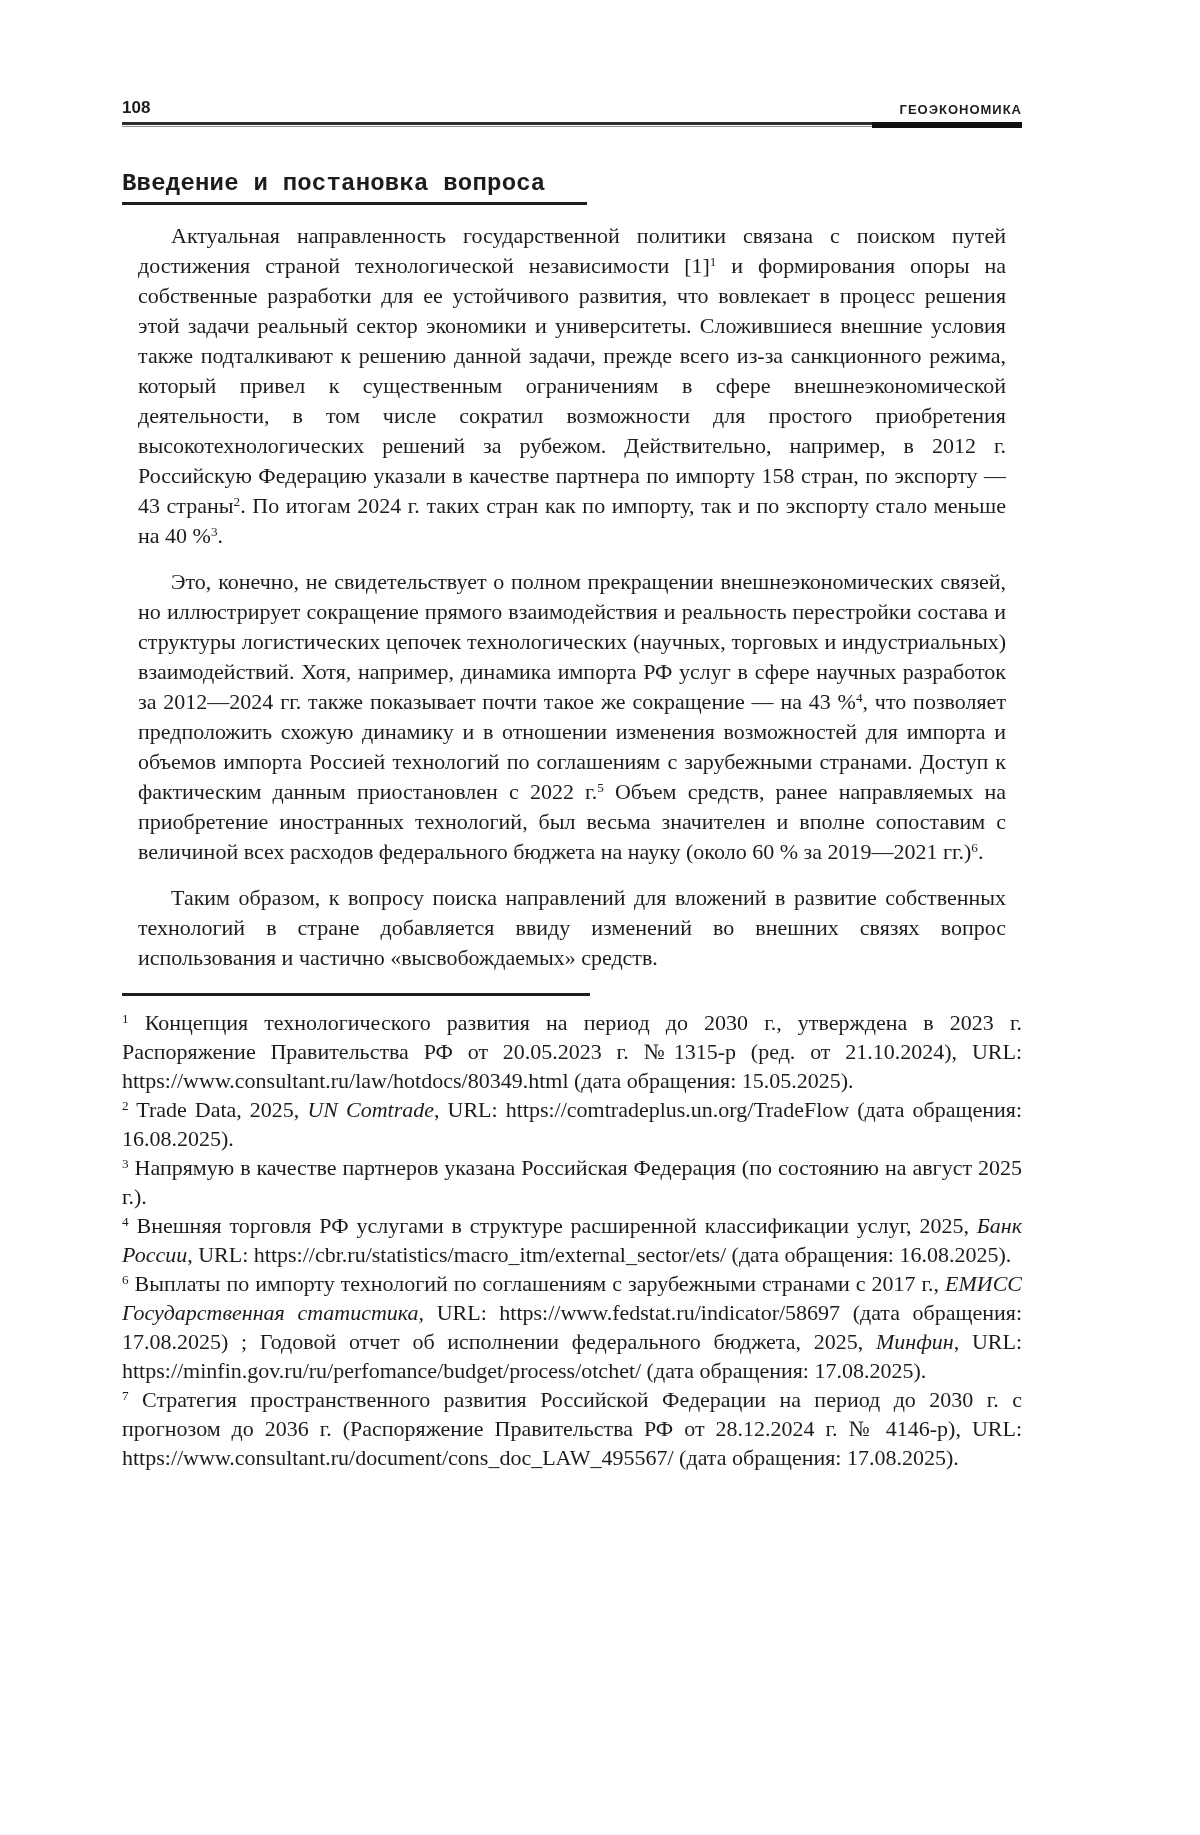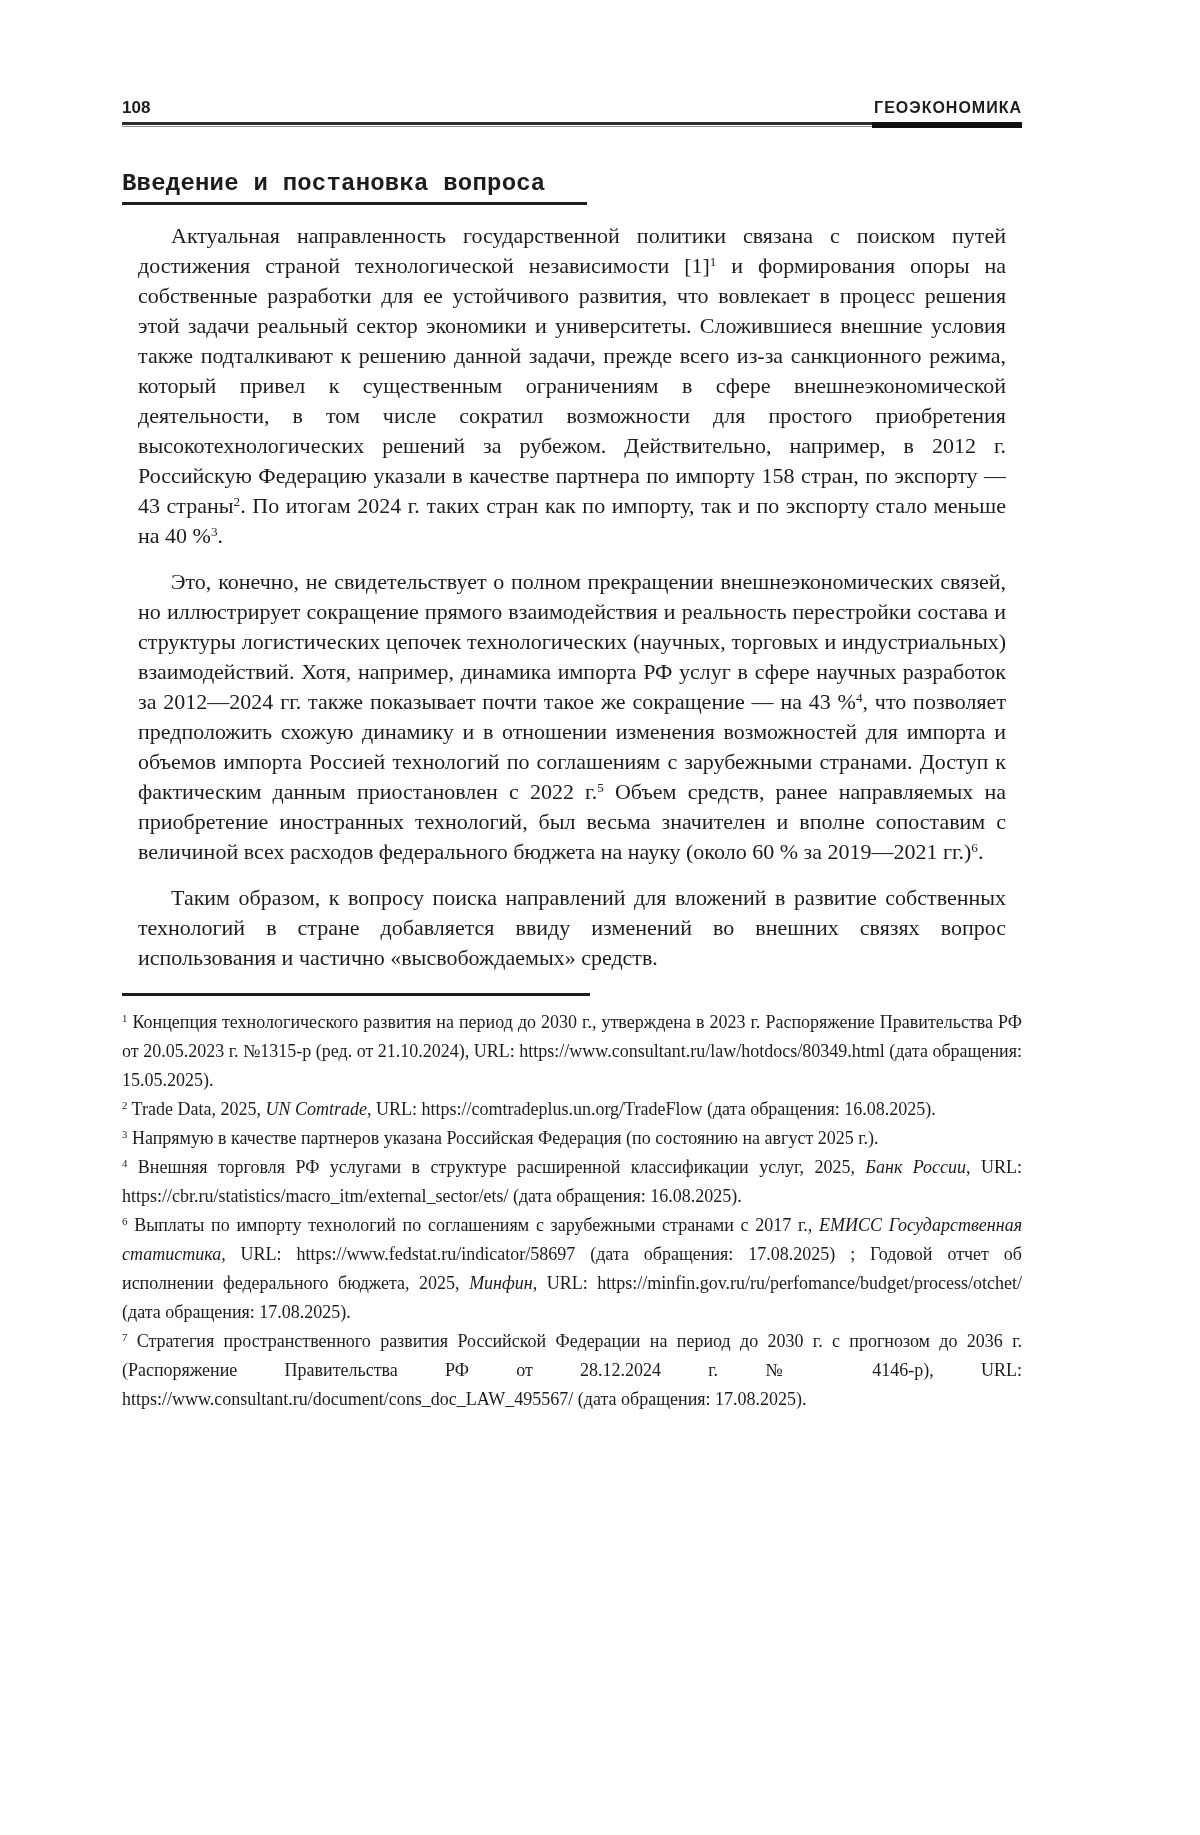--- a/index.html
+++ b/index.html
@@ -19,21 +19,21 @@
     box-sizing:border-box;
     padding:0 178px 0 122px;
     overflow:hidden;
   }
   .header{
     display:flex;justify-content:space-between;align-items:flex-end;
     padding-top:99px;
     font-family:"Liberation Sans","DejaVu Sans",sans-serif;
   }
   .page-number{font-size:17px;font-weight:bold;line-height:1;}
-  .running-head{font-size:16px;font-weight:bold;letter-spacing:1px;line-height:1;}
+  .running-head{font-size:13px;font-weight:bold;letter-spacing:1px;line-height:1;}
   .header-rule{position:relative;height:6px;margin-top:6px;}
   .hr-top{position:absolute;top:0;left:0;right:0;height:2.5px;background:var(--rule-dark);}
   .hr-bottom{position:absolute;top:4.2px;left:0;right:0;height:1.3px;background:var(--rule-light);}
   .hr-accent{position:absolute;top:0;right:0;width:150px;height:5.5px;background:var(--rule-accent);}
   h1.section-title{
     display:inline-block;
     margin:42px 0 0 0;
     font-size:24px;font-weight:bold;
     letter-spacing:.2px;
     padding:0 42px 5px 0;
@@ -43,21 +43,21 @@
   .article-body{
     margin-top:16px;
     font-size:22px;line-height:30px;
     text-align:justify;
     hyphens:auto;
   }
   .article-body p.para{margin:16px;text-indent:33px;}
   .fn-rule{width:468px;height:3px;background:#1f1f1f;margin-top:20px;}
   .footnotes{
     margin-top:12px;
-    font-size:18px;line-height:29px;
+    font-size:22px;line-height:29px;
     text-align:justify;
     hyphens:auto;
   }
   .footnotes p.footnote{margin:0;}
   sup{
     font-size:.6em;line-height:0;
     position:relative;top:-.55em;
     vertical-align:baseline;
   }
 </style>

